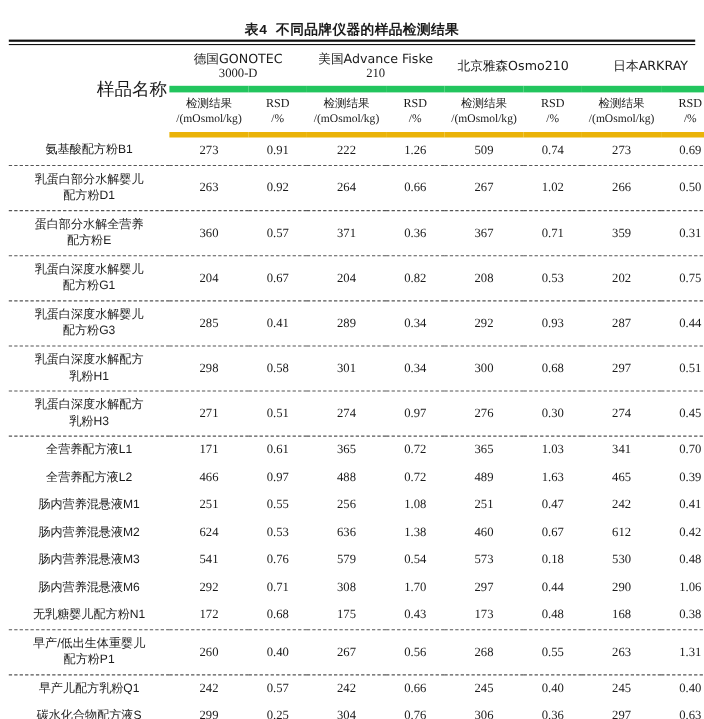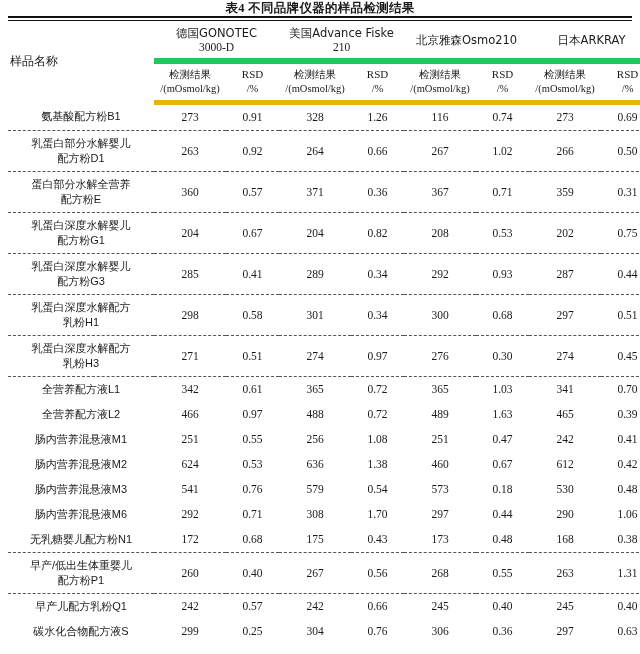--- a/index.html
+++ b/index.html
@@ -17,24 +17,24 @@
   .page {
     width: 640px;
     height: 654px;
     position: relative;
     box-sizing: border-box;
     padding: 0 8px;
   }
   .caption-cn {
     text-align: center;
     font-size: 12.5px;
-    font-family: Liberation Serif, serif;
+    font-family: Liberation Mono, monospace;
     font-weight: 600;
     letter-spacing: 0.3px;
-    padding-top: 0;
+    padding-top: 20px;
     line-height: 16px;
   }
   .caption-en {
     text-align: center;
     font-size: 12.5px;
     font-weight: bold;
     font-family: "Liberation Serif", serif;
     padding-top: 6px;
     padding-bottom: 4px;
     line-height: 15px;
@@ -67,24 +67,24 @@
     font-size: 11.5px;
     line-height: 14px;
     padding: 5px 2px 4px 2px;
     border-bottom: 6px solid #22c55e;
     font-family: "DejaVu Sans", "Liberation Sans", sans-serif;
   }
   .brand-cell .en {
     font-family: "Liberation Serif", serif;
   }
   .sample-head {
-    font-size: 12px;
+    font-size: 16px;
     font-family: Liberation Mono, monospace;
     vertical-align: middle;
-    text-align: left;
+    text-align: right;
     padding: 0 2px;
   }
   .sub-cell {
     font-size: 10.5px;
     line-height: 13.5px;
     padding: 4px 1px 5px 1px;
     text-align: center;
     font-family: "DejaVu Sans", "Liberation Sans", sans-serif;
   }
   .sub-cell .unit {
@@ -198,23 +198,23 @@
         </th>
       </tr>
     </thead>
     <tbody id="tbody">
         <tr class="dashed short">
           <td class="name">
             <span class="nm-line">氨基酸配方粉B1</span>
           </td>
           <td>273</td>
           <td>0.91</td>
-          <td>328</td>
+          <td>222</td>
           <td>1.26</td>
-          <td>116</td>
+          <td>509</td>
           <td>0.74</td>
           <td>273</td>
           <td>0.69</td>
         </tr>
         <tr class="dashed tall">
           <td class="name">
             <span class="nm-line">乳蛋白部分水解婴儿</span>
             <span class="nm-line">配方粉D1</span>
           </td>
           <td>263</td>
@@ -293,21 +293,21 @@
           <td>0.97</td>
           <td>276</td>
           <td>0.30</td>
           <td>274</td>
           <td>0.45</td>
         </tr>
         <tr class="short">
           <td class="name">
             <span class="nm-line">全营养配方液L1</span>
           </td>
-          <td>342</td>
+          <td>171</td>
           <td>0.61</td>
           <td>365</td>
           <td>0.72</td>
           <td>365</td>
           <td>1.03</td>
           <td>341</td>
           <td>0.70</td>
         </tr>
         <tr class="short">
           <td class="name">

